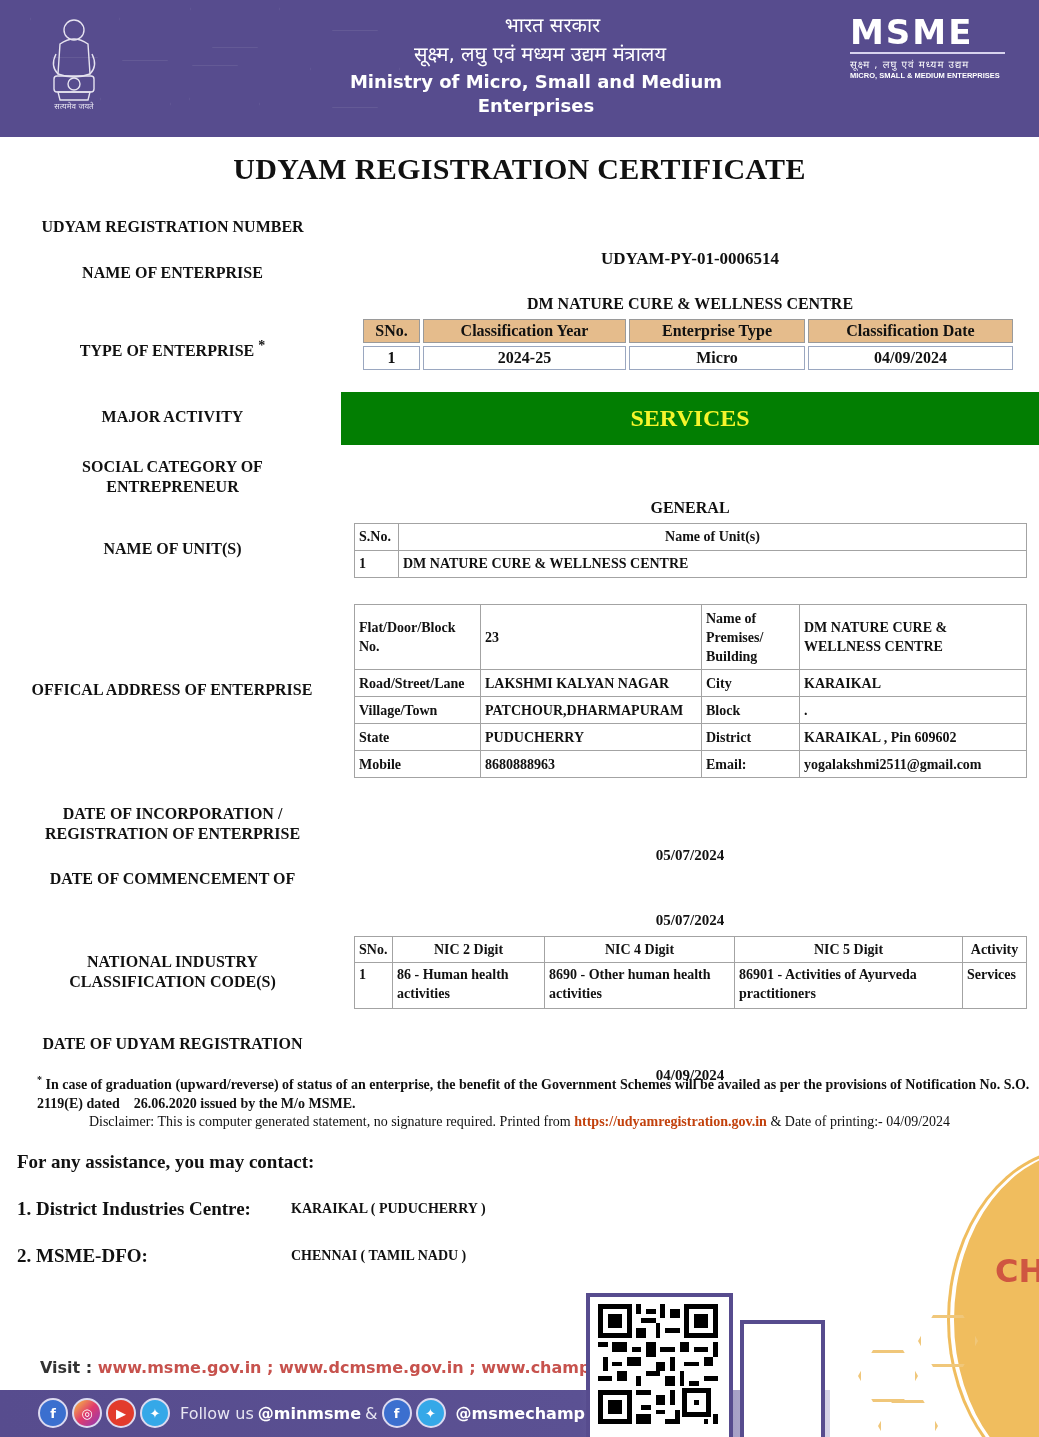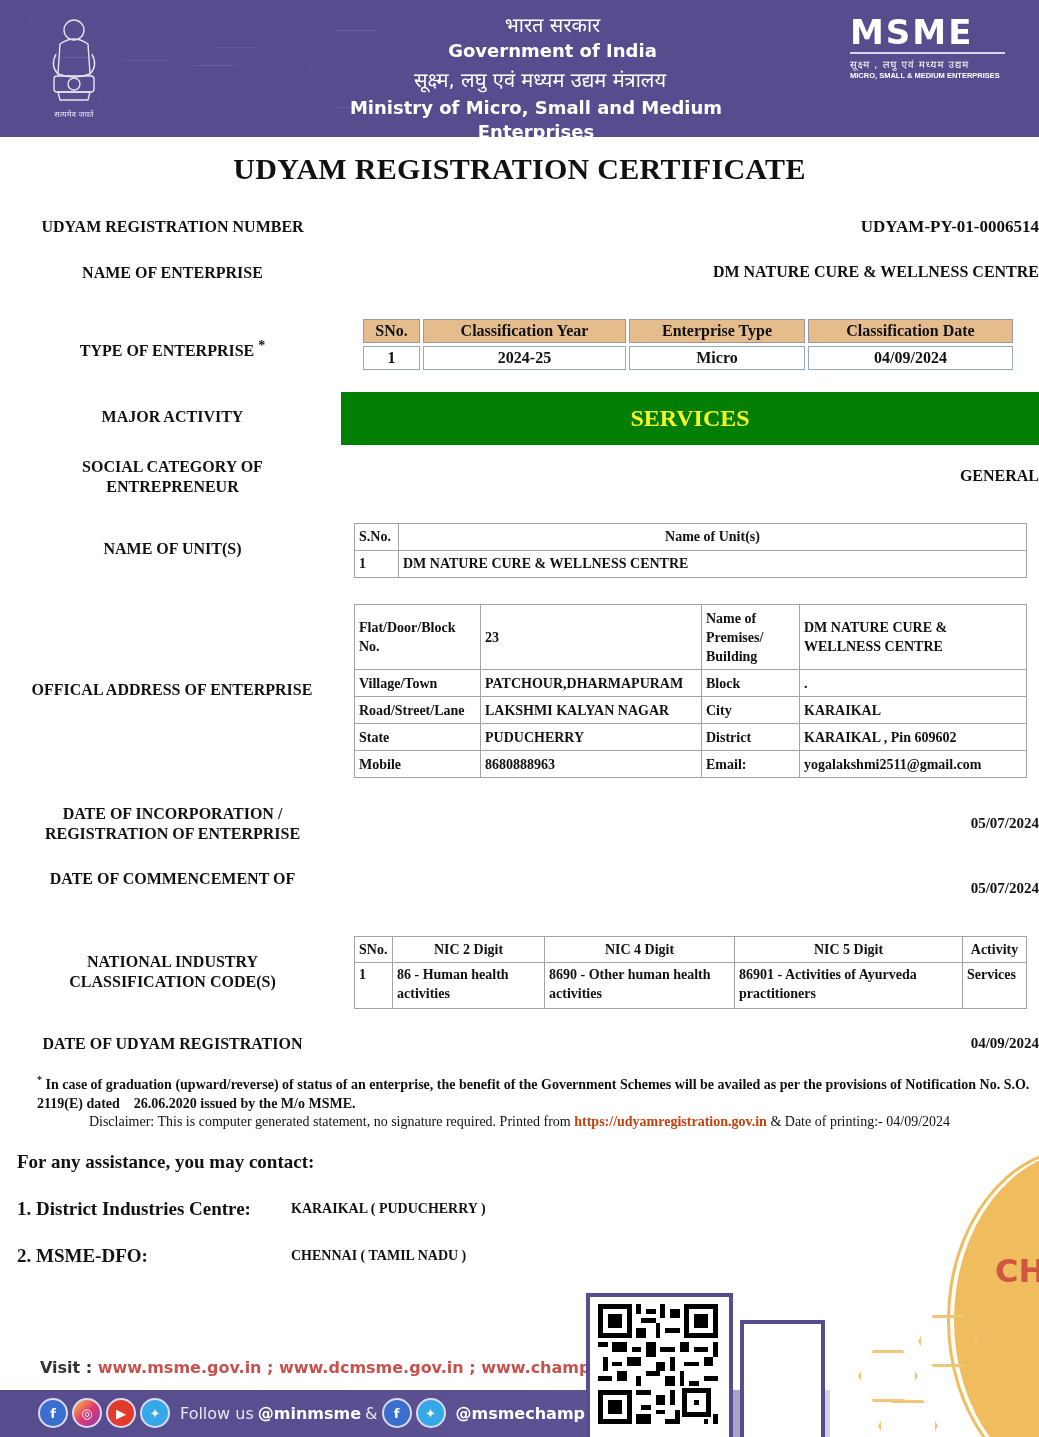--- a/index.html
+++ b/index.html
@@ -4,37 +4,37 @@
 <style>
   * { box-sizing: border-box; margin: 0; padding: 0; }
   html, body { width: 1039px; height: 1437px; background: #ffffff; overflow: hidden; }
   body { position: relative; font-family: "Liberation Serif", "DejaVu Serif", serif; color: #111; }
 
   
   .banner { position: absolute; left: 0; top: 0; width: 1039px; height: 137px; background: #574c8e; overflow: hidden; }
   .banner .hex { position: absolute; border: 1.5px solid rgba(255,255,255,0.08); width: 90px; height: 78px;
     clip-path: polygon(25% 0, 75% 0, 100% 50%, 75% 100%, 25% 100%, 0 50%); }
   .emblem { position: absolute; left: 44px; top: 14px; width: 60px; height: 100px; }
-  .emblem-motto { position: absolute; left: 40px; top: 108px; width: 68px; text-align: center; font-family: "DejaVu Sans", sans-serif; font-size: 8px; color: #e8e6f2; }
+  .emblem-motto { position: absolute; left: 40px; top: 100px; width: 68px; text-align: center; font-family: "DejaVu Sans", sans-serif; font-size: 8px; color: #e8e6f2; }
   .gov-block { position: absolute; left: 280px; top: 12px; width: 500px; text-align: center; color: #fff; font-family: "DejaVu Sans", sans-serif; }
   .gov-block .hi1 { font-size: 20px; line-height: 26px; margin-left: 45px; }
   .gov-block .en1 { font-size: 18px; font-weight: bold; line-height: 26px; margin-left: 45px; }
   .gov-block .hi2 { font-size: 20px; line-height: 32px; margin-left: 20px; }
   .gov-block .en2 { font-size: 18px; font-weight: bold; line-height: 24px; margin-left: 12px; }
   .msme-logo { position: absolute; left: 850px; top: 14px; width: 160px; color: #fff; }
   .msme-logo .word { font-family: "DejaVu Sans", sans-serif; font-weight: bold; font-size: 34px; letter-spacing: 2px; line-height: 36px; }
   .msme-logo .line { height: 2px; background: #d8d3ee; margin: 2px 0 3px 0; width: 155px; }
   .msme-logo .hi { font-family: "DejaVu Sans", sans-serif; font-size: 10px; letter-spacing: 1px; }
   .msme-logo .en { font-family: "Liberation Sans", sans-serif; font-weight: bold; font-size: 7.5px; }
 
   
   .title { position: absolute; left: 0; top: 152px; width: 1039px; text-align: center; font-size: 30px; font-weight: bold; letter-spacing: 0.3px; }
 
   .label { position: absolute; text-align: center; font-weight: bold; font-size: 16px; line-height: 20px; }
-  .value { position: absolute; text-align: right; font-weight: bold; font-size: 16px; }
+  .value { position: absolute; text-align: center; font-weight: bold; font-size: 16px; margin-top: 32px; }
 
   
   table { border-collapse: separate; }
   .cls-table { position: absolute; left: 360px; top: 316px; border-spacing: 3px; }
   .cls-table th { background: #e5bc8c; border: 1px solid #9a9a9a; font-size: 16px; font-weight: bold; height: 24px; padding: 0 6px; }
   .cls-table td { background: #fff; border: 1px solid #9aa7c0; font-size: 16px; font-weight: bold; height: 24px; text-align: center; }
 
   .activity-bar { position: absolute; left: 341px; top: 392px; width: 698px; height: 53px; background: #027e02; color: #f5f52c; text-align: center; font-size: 24px; font-weight: bold; line-height: 53px; }
 
   .grid-table { position: absolute; border-collapse: collapse; }
@@ -92,21 +92,20 @@
       <path d="M48 40 Q54 52 46 60"></path>
       <rect x="10" y="62" width="40" height="16" rx="3"></rect>
       <circle cx="30" cy="70" r="6"></circle>
       <path d="M14 78 L46 78 L44 86 L16 86 Z"></path>
     </g>
   </svg>
   <div class="emblem-motto">सत्यमेव जयते</div>
 
   <div class="gov-block">
     <div class="hi1">भारत सरकार</div>
-    <div class="en1">Government of India</div>
     <div class="hi2">सूक्ष्म, लघु एवं मध्यम उद्यम मंत्रालय</div>
     <div class="en2">Ministry of Micro, Small and Medium Enterprises</div>
   </div>
 
   <div class="msme-logo">
     <div class="word">MSME</div>
     <div class="line"></div>
     <div class="hi">सूक्ष्म , लघु एवं मध्यम उद्यम</div>
     <div class="en">MICRO, SMALL &amp; MEDIUM ENTERPRISES</div>
   </div>
@@ -169,30 +168,30 @@
 <div class="label" style="left:12px;top:680px;width:320px">OFFICAL ADDRESS OF ENTERPRISE</div>
 <table class="grid-table addr-table">
   <tbody>
       <tr style="height:65px">
     <td style="width:126px">Flat/Door/Block No.</td>
     <td style="width:221px">23</td>
     <td style="width:98px">Name of Premises/ Building</td>
     <td>DM NATURE CURE &amp; WELLNESS CENTRE</td>
   </tr>
   <tr>
+    <td>Road/Street/Lane</td>
+    <td>LAKSHMI KALYAN NAGAR</td>
+    <td>City</td>
+    <td>KARAIKAL</td>
+  </tr>
+  <tr>
     <td>Village/Town</td>
     <td>PATCHOUR,DHARMAPURAM</td>
     <td>Block</td>
     <td>.</td>
-  </tr>
-  <tr>
-    <td>Road/Street/Lane</td>
-    <td>LAKSHMI KALYAN NAGAR</td>
-    <td>City</td>
-    <td>KARAIKAL</td>
   </tr>
   <tr>
     <td>State</td>
     <td>PUDUCHERRY</td>
     <td>District</td>
     <td>KARAIKAL , Pin 609602</td>
   </tr>
   <tr>
     <td>Mobile</td>
     <td>8680888963</td>

